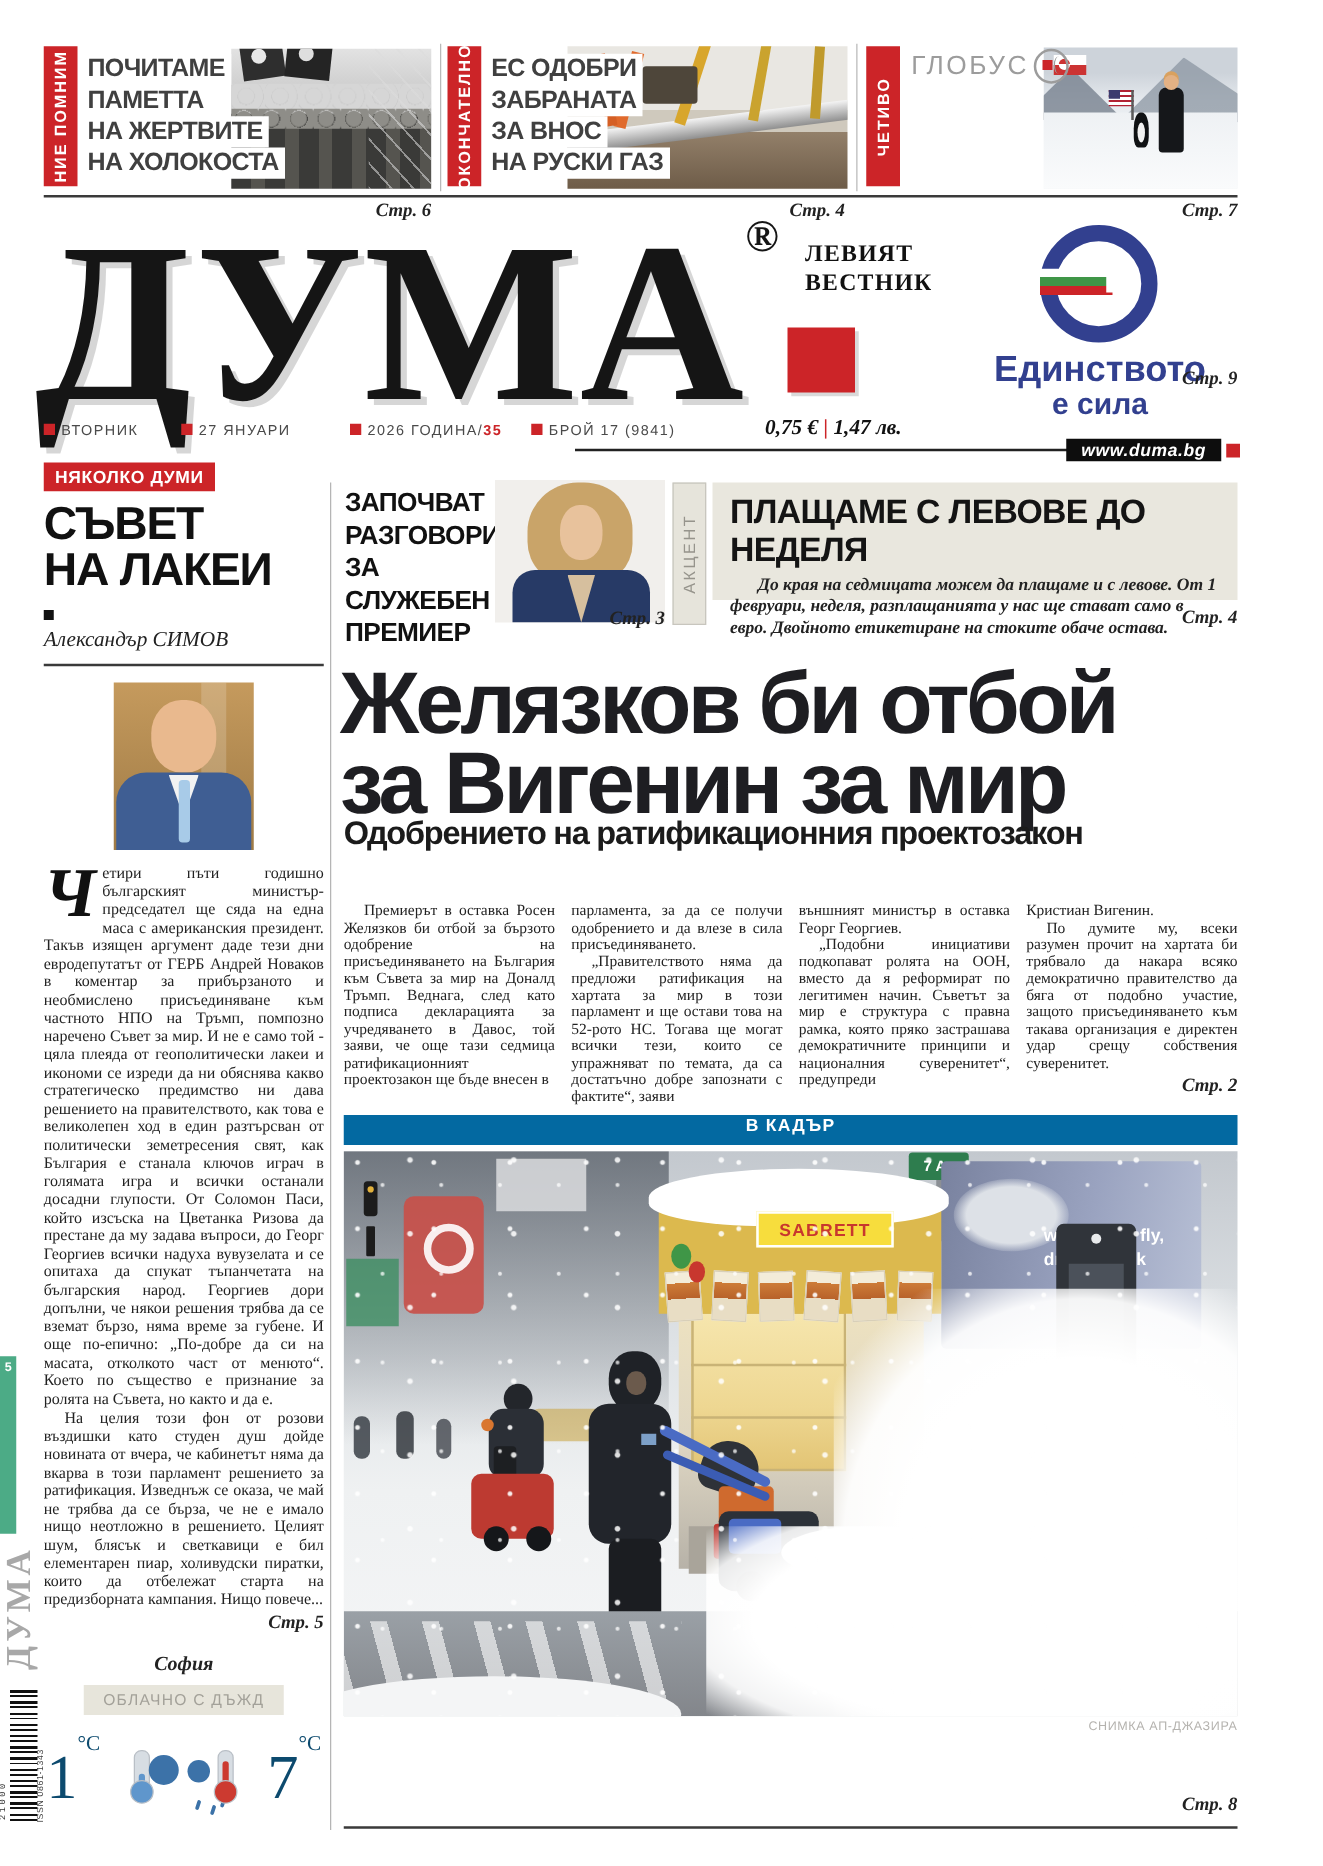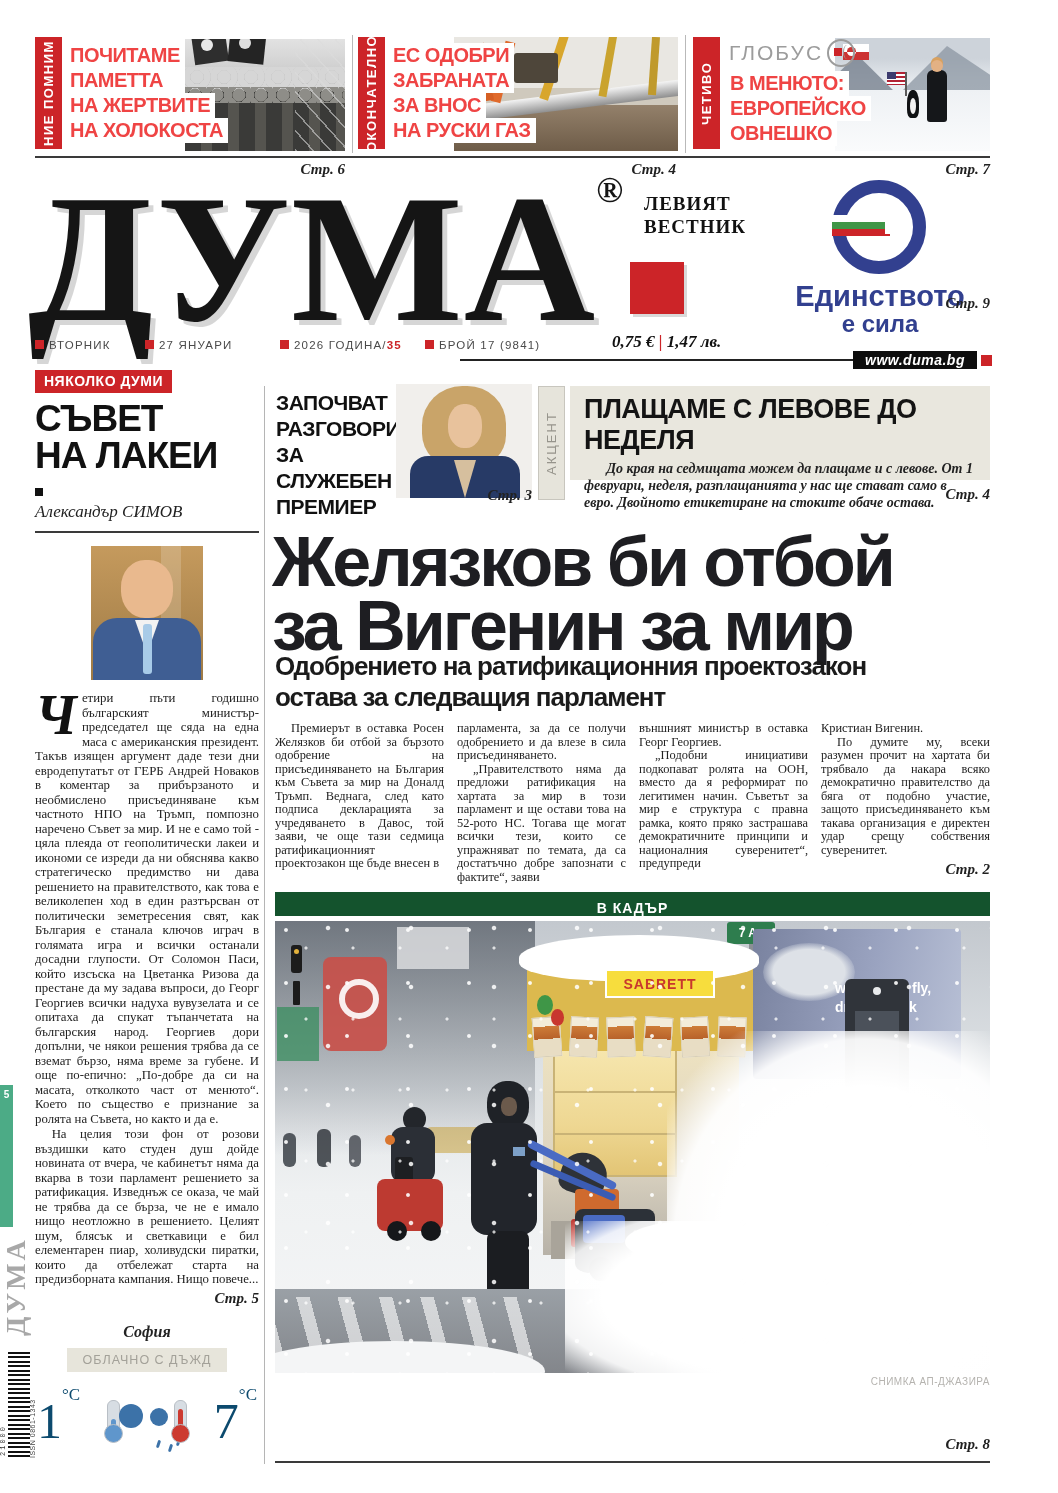--- a/index.html
+++ b/index.html
@@ -3,21 +3,21 @@
 <meta charset="utf-8">
 <style>
   html,body{margin:0;padding:0;background:#ececec;}
   .page{position:relative;width:1058px;height:1493px;margin:0 auto;background:#fff;overflow:hidden;
         font-family:"Liberation Serif",serif;color:#1a1a1a;}
   .abs{position:absolute;}
   .vtag{writing-mode:vertical-rl;transform:rotate(180deg);background:#cc2428;color:#fff;
         font:700 13px "Liberation Sans",sans-serif;letter-spacing:1.5px;
         display:flex;align-items:center;justify-content:center;}
   .chip{display:table;background:#fff;padding:1px 5px 1px 1px;
-        font:800 20px/23px "Liberation Sans",sans-serif;letter-spacing:-0.5px;color:#ef4444;}
+        font:800 20px/23px "Liberation Sans",sans-serif;letter-spacing:-0.5px;color:#404040;}
   .pageref{font:italic 700 15px "Liberation Serif",serif;color:#222;text-align:right;}
   .bodytext{font:12.8px/14.5px "Liberation Serif",serif;text-align:justify;color:#222;}
   .bodytext p{margin:0;}
   .cols{font:12.4px/13.5px "Liberation Serif",serif;text-align:justify;color:#222;}
   .cols p{margin:0;}
   .cpi{text-indent:1.3em;}
   .dropcap{float:left;font:italic 700 56px/44px "Liberation Serif",serif;color:#111;margin:2px 5px 0 0;}
   .hline{background:#3a3a3a;}
   .redsq{background:#cc2428;display:inline-block;}
   .temp{font:400 50px/50px "Liberation Serif",serif;color:#0c4a6e;}
@@ -105,25 +105,20 @@
       <div class="vtag abs" style="left:0;top:2px;width:27px;height:112px;">
           <span>ЧЕТИВО</span>
         </div>
       <div class="abs" style="left:36px;top:4px;display:flex;align-items:center;gap:4px;">
         <span style="font:400 21px 'Liberation Sans',sans-serif;color:#9c9c9c;letter-spacing:2px;">ГЛОБУС</span>
         <span style="position:relative;display:inline-block;width:24px;height:24px;border:2px solid #9c9c9c;border-radius:50%;">
           <span class="abs" style="left:5px;top:7px;width:8px;height:8px;background:#cc2428;"></span>
           <span class="abs" style="left:14px;top:4px;width:7px;height:14px;border-left:1.5px solid #9c9c9c;border-radius:50%;"></span>
         </span>
       </div>
-      <div class="abs" style="left:36px;top:36px;">
-        <span class="chip">В МЕНЮТО:</span>
-        <span class="chip">ЕВРОПЕЙСКО</span>
-        <span class="chip">ОВНЕШКО</span>
-      </div>
       <div class="pageref abs" style="left:219px;top:126px;width:78px;">Стр. 7</div>
     </div>
     <div class="hline abs" style="left:0;top:121px;width:955px;height:2px;"></div>
   </div>
 
   <div class="abs" style="left:0;top:150px;width:1058px;height:230px;">
     <div class="abs" style="left:28px;top:18px;font:700 182px/1 'Liberation Serif',serif;letter-spacing:1px;color:#151515;text-shadow:5px 5px 0 rgba(0,0,0,0.16), -1px -1px 0 #fff;">
       <span>ДУМА</span><span style="font-size:36px;vertical-align:118px;letter-spacing:0;text-shadow:none;">®</span>
     </div>
     <div class="abs" style="left:644px;top:42px;font:600 19px/23px 'Liberation Serif',serif;letter-spacing:1px;color:#111;">
@@ -244,21 +239,20 @@
     <div style="margin-top:4px;font:italic 600 14px/17px 'Liberation Serif',serif;color:#222;text-indent:1.6em;">До края на седмицата можем да плащаме и с левове. От 1 февруари, неделя, разплащанията у нас ще стават само в евро. Двойното етикетиране на стоките обаче остава.</div>
   </div>
   <div class="pageref abs" style="left:905px;top:486px;width:85px;">Стр. 4</div>
 
   <div class="abs" style="left:272px;top:506px;width:720px;font:800 70px/64px 'Liberation Sans',sans-serif;letter-spacing:-3px;color:#1e1e22;margin-top:24px;">
     <div>Желязков би отбой</div>
       <div>за Вигенин за мир</div>
   </div>
   <div class="abs" style="left:275px;top:651px;width:715px;font:600 26px/31px 'Liberation Sans',sans-serif;letter-spacing:-1px;color:#1b1b1b;">
     <div>Одобрението на ратификационния проектозакон</div>
-      <div>остава за следващия парламент</div>
   </div>
 
   <div class="abs cols" style="left:275px;top:722px;width:715px;height:168px;display:flex;gap:13px;">
     <div style="width:169px;">
       <p class="cpi">Премиерът в оставка Росен Желязков би отбой за бързото одобрение на присъединяването на България към Съвета за мир на Доналд Тръмп. Веднага, след като подписа декларацията за учредяването в Давос, той заяви, че още тази седмица ратификационният проектозакон ще бъде внесен в</p>
     </div>
     <div style="width:169px;">
       <p>парламента, за да се получи одобрението и да влезе в сила присъединяването.</p>
       <p class="cpi">„Правителството няма да предложи ратификация на хартата за мир в този парламент и ще остави това на 52-рото НС. Тогава ще могат всички тези, които се упражняват по темата, да са достатъчно добре запознати с фактите“, заяви</p>
     </div>
@@ -266,21 +260,21 @@
       <p>външният министър в оставка Георг Георгиев.</p>
       <p class="cpi">„Подобни инициативи подкопават ролята на ООН, вместо да я реформират по легитимен начин. Съветът за мир е структура с правна рамка, която пряко застрашава демократичните принципи и националния суверенитет“, предупреди</p>
     </div>
     <div style="width:169px;">
       <p>Кристиан Вигенин.</p>
       <p class="cpi">По думите му, всеки разумен прочит на хартата би трябвало да накара всяко демократично правителство да бяга от подобно участие, защото присъединяването към такава организация е директен удар срещу собствения суверенитет.</p>
       <div class="pageref" style="margin-top:4px;">Стр. 2</div>
     </div>
   </div>
 
-  <div class="abs" style="left:275px;top:892px;width:715px;height:24px;background:#14532d;display:flex;align-items:flex-end;justify-content:center;">
+  <div class="abs" style="left:275px;top:892px;width:715px;height:24px;background:#0369a1;display:flex;align-items:flex-start;justify-content:center;">
     <span style="font:700 14px 'Liberation Sans',sans-serif;color:#fff;letter-spacing:1px;">В КАДЪР</span>
   </div>
 
   <div class="abs" style="left:275px;top:921px;width:715px;height:452px;overflow:hidden;background:linear-gradient(180deg,#c3c8ce 0%,#dfe3e6 35%,#eff1f2 60%,#f5f6f7 100%);">
     <div class="abs" style="left:0;top:0;width:260px;height:235px;background:linear-gradient(180deg,rgba(92,99,108,.8),rgba(122,128,136,.35) 70%,rgba(0,0,0,0));"></div>
     <div class="abs" style="left:48px;top:36px;width:64px;height:94px;background:#c8504a;border-radius:8px;opacity:.92;"></div>
     <div class="abs" style="left:64px;top:58px;width:28px;height:28px;border:6px solid #fff;border-radius:50%;opacity:.9;"></div>
     <div class="abs" style="left:2px;top:86px;width:42px;height:54px;background:#3f8f63;opacity:.8;"></div>
     <div class="abs" style="left:122px;top:6px;width:72px;height:42px;background:#dadcde;opacity:.85;"></div>
     <div class="abs" style="left:16px;top:24px;width:11px;height:28px;background:#1c1c1c;border-radius:3px;box-shadow:0 34px 0 -2px #1c1c1c;"></div>

